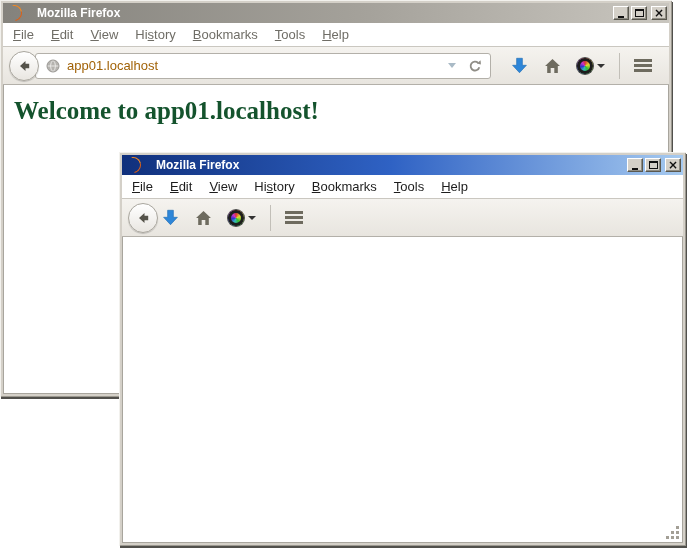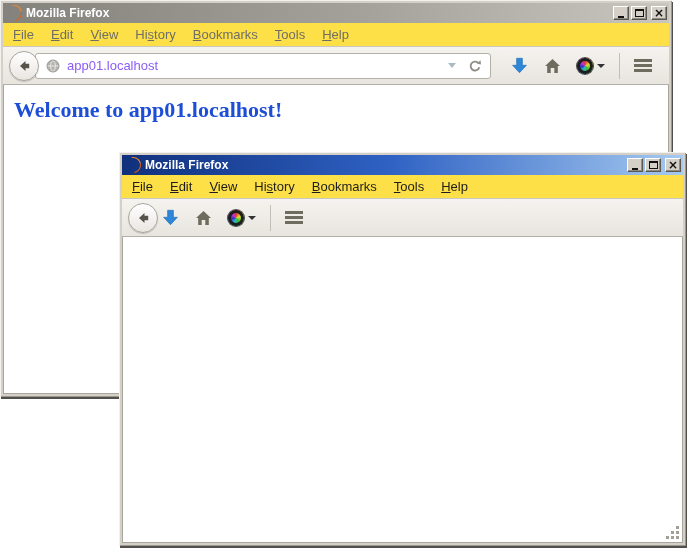--- a/index.html
+++ b/index.html
@@ -32,21 +32,21 @@
     display: flex;
     align-items: center;
     padding: 0 2px 0 3px;
   }
   .titlebar.active   { background: linear-gradient(90deg,#10307c 0%, #2f62c4 48%, #a6caf0 100%); }
   .titlebar.inactive { background: linear-gradient(90deg,#84827c 0%, #a5a29b 55%, #c9c6bf 100%); }
   .title-text {
     color: #ffffff;
     font-weight: bold;
     font-size: 12px;
-    margin-left: 4px;
+    margin-left: 15px;
     flex: 1;
     white-space: nowrap;
     overflow: hidden;
   }
 
   .ff-icon {
     width: 16px; height: 16px;
     border-radius: 50%;
     background: radial-gradient(circle at 62% 38%, #aednfa 0%, #9ed1f7 10%, #3f8fd6 55%, #1b5c9e 85%);
     position: relative;
@@ -85,21 +85,21 @@
     color: #111; margin-top: -1px;
   }
 
   
   .menubar {
     height: 23px;
     flex: 0 0 23px;
     display: flex;
     align-items: center;
     padding-left: 10px;
-    background: #fde047;
+    background: #ffffff;
     font-size: 13px;
   }
   .menubar.active-menu   { color: #1d1d1d; }
   .menubar.inactive-menu { color: #6f6d66; }
   .menu-item { margin-right: 17px; cursor: default; white-space: nowrap; }
   .mnemonic { text-decoration: underline; }
 
   
   .toolbar {
     height: 39px;
@@ -130,21 +130,21 @@
     border: 1px solid #b3b0a9;
     border-radius: 3px;
     display: flex;
     align-items: center;
     padding: 0 8px 0 10px;
     margin-right: 12px;
     min-width: 0;
   }
   .url-text {
     font-size: 13px;
-    color: #8b5cf6;
+    color: #a16207;
     margin-left: 7px;
     flex: 1;
     white-space: nowrap;
     overflow: hidden;
   }
   .dropdown-caret {
     width: 0; height: 0;
     border-left: 4px solid transparent;
     border-right: 4px solid transparent;
     border-top: 5px solid #a9bac6;
@@ -187,22 +187,22 @@
     flex: 1;
     background: #ffffff;
     border: 1px solid #a8a59d;
     border-top: none;
     position: relative;
     overflow: hidden;
   }
   .content h1 {
     font-family: "Liberation Serif", serif;
     font-weight: bold;
-    font-size: 22px;
-    color: #1d4ed8;
+    font-size: 25px;
+    color: #14532d;
     margin: 12px 0 0 10px;
     white-space: nowrap;
   }
   .resize-grip { position: absolute; right: 2px; bottom: 2px; }
 </style>
 </head>
 <body>
 
 <div class="window win-back">
   <div class="titlebar inactive">

